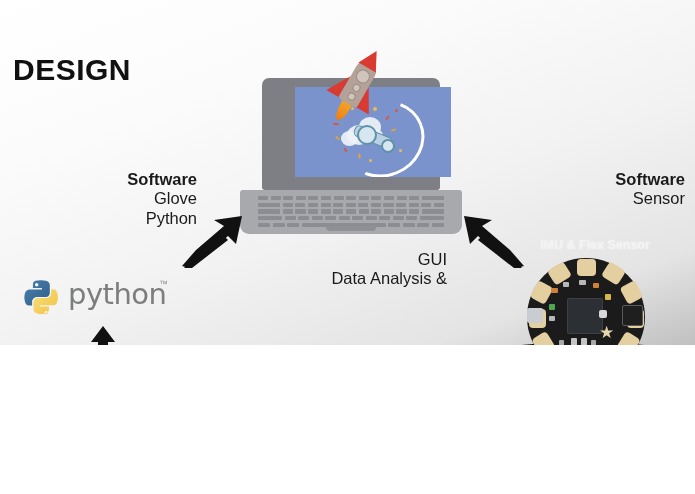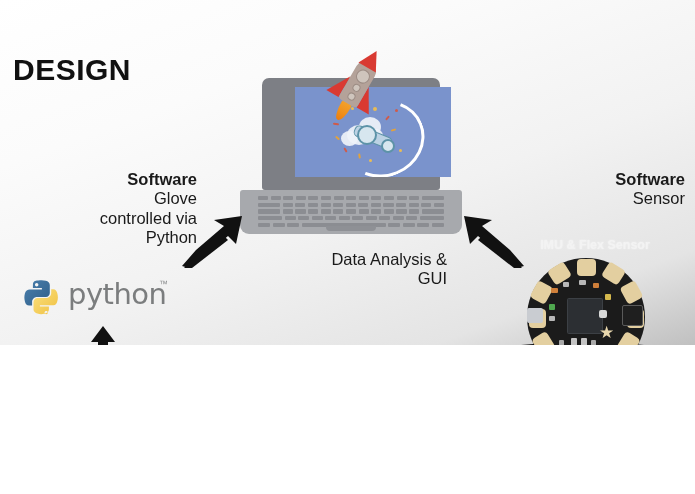--- a/index.html
+++ b/index.html
@@ -340,33 +340,32 @@
 </head>
 <body>
 
 <div id="slide">
 
   <div id="design-title">DESIGN</div>
 
   <div id="software-block" class="txt-block">
     <div class="txt-head">Software</div>
     <div class="txt-line">Glove</div>
-    <div class="txt-line">controlled via</div>
     <div class="txt-line">Python</div>
   </div>
 
   <div id="hardware-block" class="txt-block">
     <div class="txt-head">Software</div>
     <div class="txt-line">Sensor</div>
   </div>
   <div id="imu-flex-label">IMU &amp; Flex Sensor</div>
 
   <div id="center-block" class="txt-block">
+    <div class="txt-line">GUI</div>
     <div class="txt-line">Data Analysis &amp;</div>
-    <div class="txt-line">GUI</div>
   </div>
 
   <div id="laptop">
     <div class="lid">
       <div class="screen">
 
         <div class="swoosh"></div>
 
         <div class="cloudpuff" style="left:52px;top:38px;width:24px;height:20px;"></div>
         <div class="cloudpuff" style="left:64px;top:30px;width:22px;height:20px;"></div>

